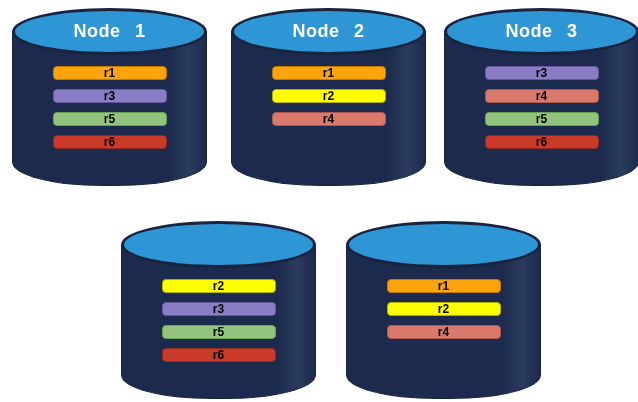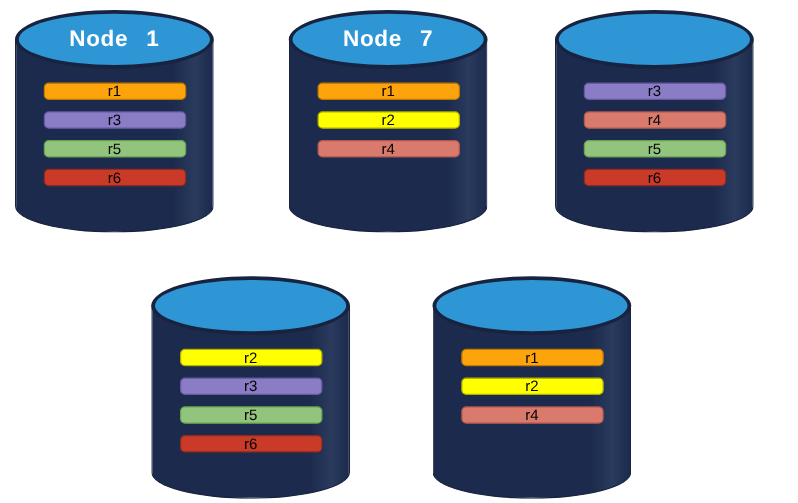--- a/index.html
+++ b/index.html
@@ -4,21 +4,21 @@
 <style>
   html, body { margin: 0; padding: 0; }
   body {
     width: 638px; height: 402px;
     background: #ffffff;
     font-family: "Liberation Sans", sans-serif;
     position: relative; overflow: hidden;
   }
   .canvas { position: absolute; inset: 0; }
 
-  .node { position: absolute; width: 159px; height: 178px; }
+  .node { position: absolute; width: 159px; height: 178px; padding-left: 36px; }
   .node:nth-of-type(1) { left: 12px;  top: 8px; }
   .node:nth-of-type(2) { left: 231px; top: 8px; }
   .node:nth-of-type(3) { left: 444px; top: 8px; }
   .node:nth-of-type(4) { left: 121px; top: 221px; }
   .node:nth-of-type(5) { left: 346px; top: 221px; }
 
   .cyl-body {
     position: absolute; left: 0; right: 0; top: 23px; bottom: 0;
     background: linear-gradient(90deg,
       var(--cyl-body) 0%, var(--cyl-body) 80%,
@@ -42,51 +42,52 @@
   }
   .bars {
     position: absolute; left: 0; right: 0; top: 58px;
     display: flex; flex-direction: column; align-items: center; gap: 9px;
   }
   .bar {
     width: 114px; height: 14px; box-sizing: border-box;
     border: 1px solid rgba(0,0,0,0.35);
     border-radius: 4px;
     display: flex; align-items: center; justify-content: center;
-    font-size: 12px; font-weight: normal; color: #000000; line-height: 1;
+    font-size: 12px; font-weight: bold; color: #000000; line-height: 1;
   }
 </style>
 </head>
 <body style="background: rgb(255, 255, 255); --cyl-body: #1b2a4d; --cyl-top: #2f96d5; --cyl-outline: #17233f;">
 
 <div class="canvas" id="canvas">
     <div class="node">
     <div class="cyl-body"></div>
     <div class="cyl-top"></div>
     <div class="node-label" style="color: rgb(255, 255, 255);">Node 1</div>
     <div class="bars">
         <div class="bar" style="background: rgb(253, 163, 12); border-color: rgb(192, 122, 0); color: rgb(0, 0, 0);">r1</div>
         <div class="bar" style="background: rgb(139, 124, 198); border-color: rgb(103, 89, 159); color: rgb(0, 0, 0);">r3</div>
         <div class="bar" style="background: rgb(147, 196, 125); border-color: rgb(104, 163, 80); color: rgb(0, 0, 0);">r5</div>
         <div class="bar" style="background: rgb(201, 58, 40); border-color: rgb(142, 42, 30); color: rgb(0, 0, 0);">r6</div>
       </div>
   </div>
     <div class="node">
     <div class="cyl-body"></div>
     <div class="cyl-top"></div>
-    <div class="node-label" style="color: rgb(255, 255, 255);">Node 7</div>
+    <div class="node-label" style="color: rgb(255, 255, 255);">Node 2</div>
     <div class="bars">
         <div class="bar" style="background: rgb(253, 163, 12); border-color: rgb(192, 122, 0); color: rgb(0, 0, 0);">r1</div>
         <div class="bar" style="background: rgb(255, 255, 0); border-color: rgb(176, 176, 0); color: rgb(0, 0, 0);">r2</div>
         <div class="bar" style="background: rgb(217, 122, 108); border-color: rgb(173, 88, 76); color: rgb(0, 0, 0);">r4</div>
       </div>
   </div>
     <div class="node">
     <div class="cyl-body"></div>
     <div class="cyl-top"></div>
+    <div class="node-label" style="color: rgb(255, 255, 255);">Node 3</div>
     <div class="bars">
         <div class="bar" style="background: rgb(139, 124, 198); border-color: rgb(103, 89, 159); color: rgb(0, 0, 0);">r3</div>
         <div class="bar" style="background: rgb(217, 122, 108); border-color: rgb(173, 88, 76); color: rgb(0, 0, 0);">r4</div>
         <div class="bar" style="background: rgb(147, 196, 125); border-color: rgb(104, 163, 80); color: rgb(0, 0, 0);">r5</div>
         <div class="bar" style="background: rgb(201, 58, 40); border-color: rgb(142, 42, 30); color: rgb(0, 0, 0);">r6</div>
       </div>
   </div>
     <div class="node">
     <div class="cyl-body"></div>
     <div class="cyl-top"></div>

